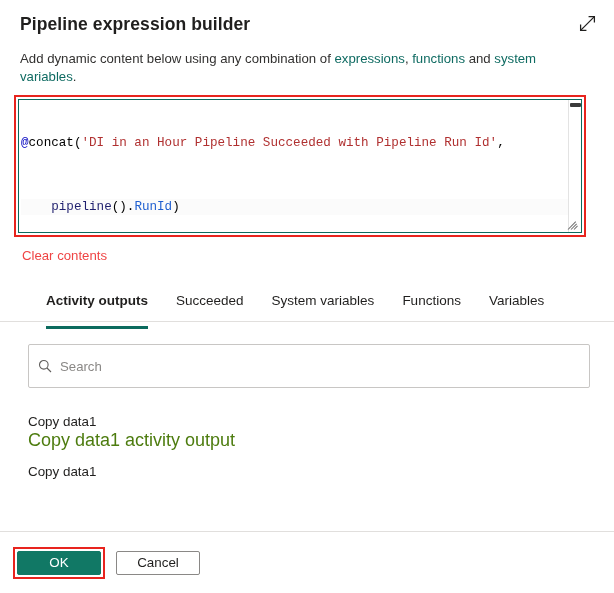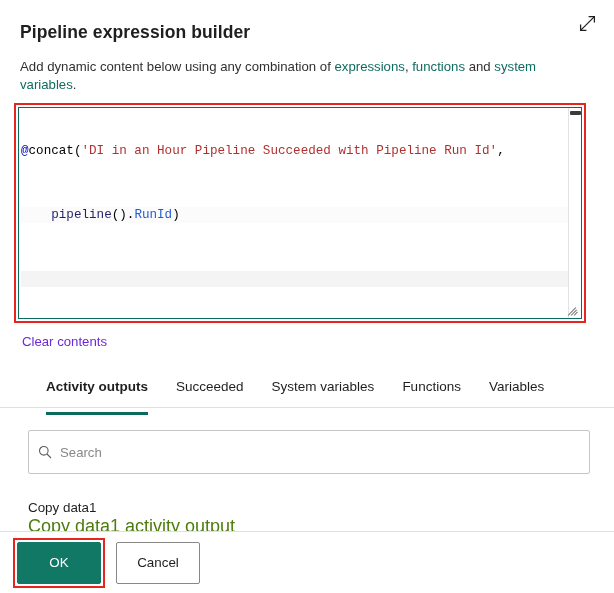--- a/index.html
+++ b/index.html
@@ -12,21 +12,21 @@
     background: #ffffff;
     font-family: "Liberation Sans", sans-serif;
     color: #201f1e;
     overflow: hidden;
     position: relative;
   }
 
   
   .panel-header {
     position: relative;
-    padding: 20px 20px 0 20px;
+    padding: 12px 20px 0 20px;
   }
   .panel-title {
     font-size: 17.5px;
     font-weight: 600;
     color: #201f1e;
     letter-spacing: 0.1px;
     line-height: 24px;
     margin: 0;
   }
   .expand-btn {
@@ -56,21 +56,21 @@
     text-decoration: none;
     cursor: pointer;
   }
 
   
   .editor-wrap {
     position: relative;
     margin: 9px 28px 0 14px;
     border: 2px solid #e8241e;
     background: #ffffff;
-    height: 220px;
+    height: 142px;
     box-sizing: border-box;
   }
   .editor-inner {
     position: absolute;
     inset: 2px;
     border: 1px solid #0c6b5e;
     background: #ffffff;
     box-sizing: border-box;
     overflow: hidden;
   }
@@ -137,21 +137,21 @@
     height: 1px;
     transform-origin: left center;
   }
 
   
   .clear-row {
     margin: 9px 0 0 22px;
   }
   .clear-link {
     font-size: 13.2px;
-    color: #6d28d9;
+    color: #ef4444;
     text-decoration: none;
     cursor: pointer;
   }
 
   
   .tabs-bar {
     margin-top: 26px;
     position: relative;
     border-bottom: 1px solid #e1dfdd;
     padding-left: 44px;
@@ -255,21 +255,21 @@
   }
   .ok-highlight {
     border: 2px solid #e8241e;
     padding: 2px;
     display: inline-block;
     line-height: 0;
   }
   .btn {
     font-family: inherit;
     font-size: 13.4px;
-    height: 42px;
+    height: 24px;
     min-width: 84px;
     border-radius: 2px;
     cursor: pointer;
     padding: 0 14px;
   }
   .btn-primary {
     background: #117865;
     color: #ffffff;
     border: 1px solid #117865;
   }

